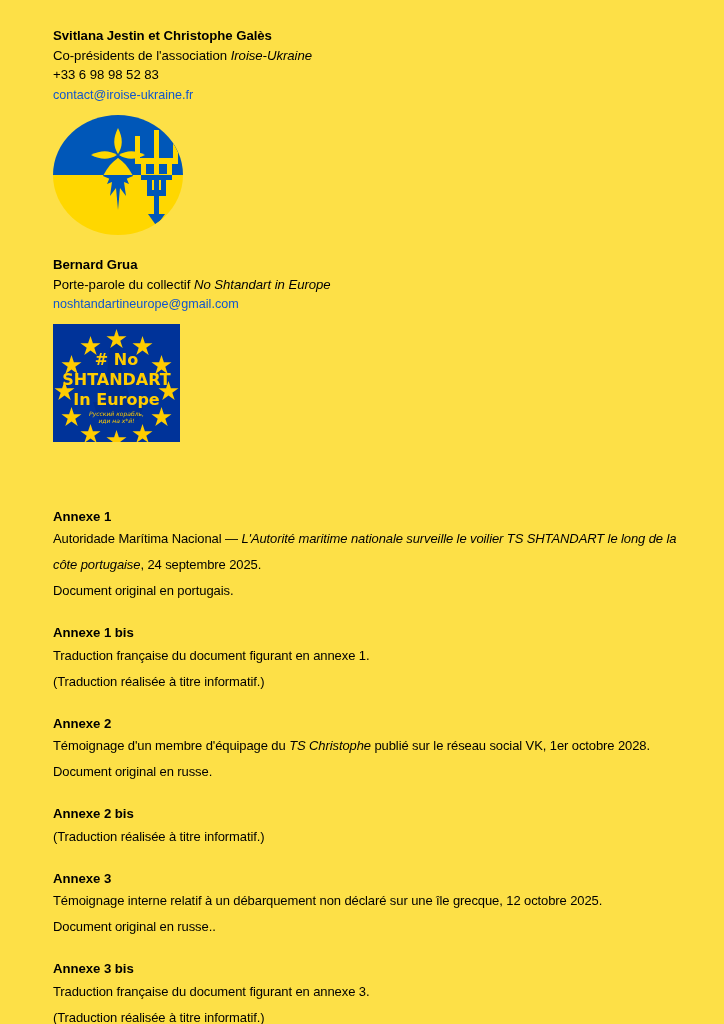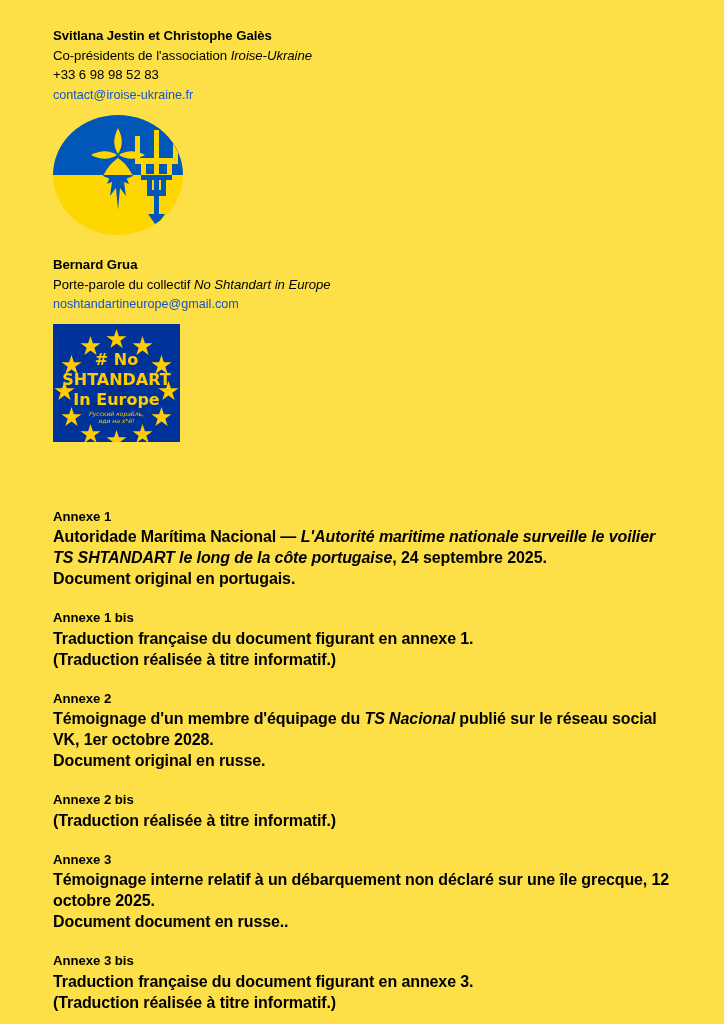--- a/index.html
+++ b/index.html
@@ -70,24 +70,23 @@
     letter-spacing: 0.1px;
   }
   .annex-item { margin: 0; }
   .annex-label {
     font-size: 13.2px;
     font-weight: bold;
     line-height: 19.5px;
     letter-spacing: -0.05px;
   }
   .annex-text {
-    font-size: 16px;
-    line-height: 21px;
+    font-size: 13px;
+    line-height: 26px;
     letter-spacing: -0.1px;
-    font-weight: bold;
   }
   .annex-text i { font-style: italic; }
 
   .spacer-xl  { height: 46px; }
   .spacer-m   { height: 19px; }
 </style>
 </head>
 <body>
 
 <div class="page">
@@ -229,33 +228,33 @@
         </div>
         <div class="spacer-m"></div>
         <div class="annex-item">
           <div class="annex-label">Annexe 1 bis</div>
           <div class="annex-text"><span>Traduction française du document figurant en annexe 1.</span></div>
           <div class="annex-text"><span>(Traduction réalisée à titre informatif.)</span></div>
         </div>
         <div class="spacer-m"></div>
         <div class="annex-item">
           <div class="annex-label">Annexe 2</div>
-          <div class="annex-text"><span>Témoignage d'un membre d'équipage du </span><i>TS Nacional</i><span> publié sur le réseau social VK, 1er octobre 2028.</span></div>
+          <div class="annex-text"><span>Témoignage d'un membre d'équipage du </span><i>TS Christophe</i><span> publié sur le réseau social VK, 1er octobre 2028.</span></div>
           <div class="annex-text"><span>Document original en russe.</span></div>
         </div>
         <div class="spacer-m"></div>
         <div class="annex-item">
           <div class="annex-label">Annexe 2 bis</div>
           <div class="annex-text"><span>(Traduction réalisée à titre informatif.)</span></div>
         </div>
         <div class="spacer-m"></div>
         <div class="annex-item">
           <div class="annex-label">Annexe 3</div>
           <div class="annex-text"><span>Témoignage interne relatif à un débarquement non déclaré sur une île grecque, 12 octobre 2025.</span></div>
-          <div class="annex-text"><span>Document document en russe..</span></div>
+          <div class="annex-text"><span>Document original en russe..</span></div>
         </div>
         <div class="spacer-m"></div>
         <div class="annex-item">
           <div class="annex-label">Annexe 3 bis</div>
           <div class="annex-text"><span>Traduction française du document figurant en annexe 3.</span></div>
           <div class="annex-text"><span>(Traduction réalisée à titre informatif.)</span></div>
         </div>
       </div>
 
   </div>

